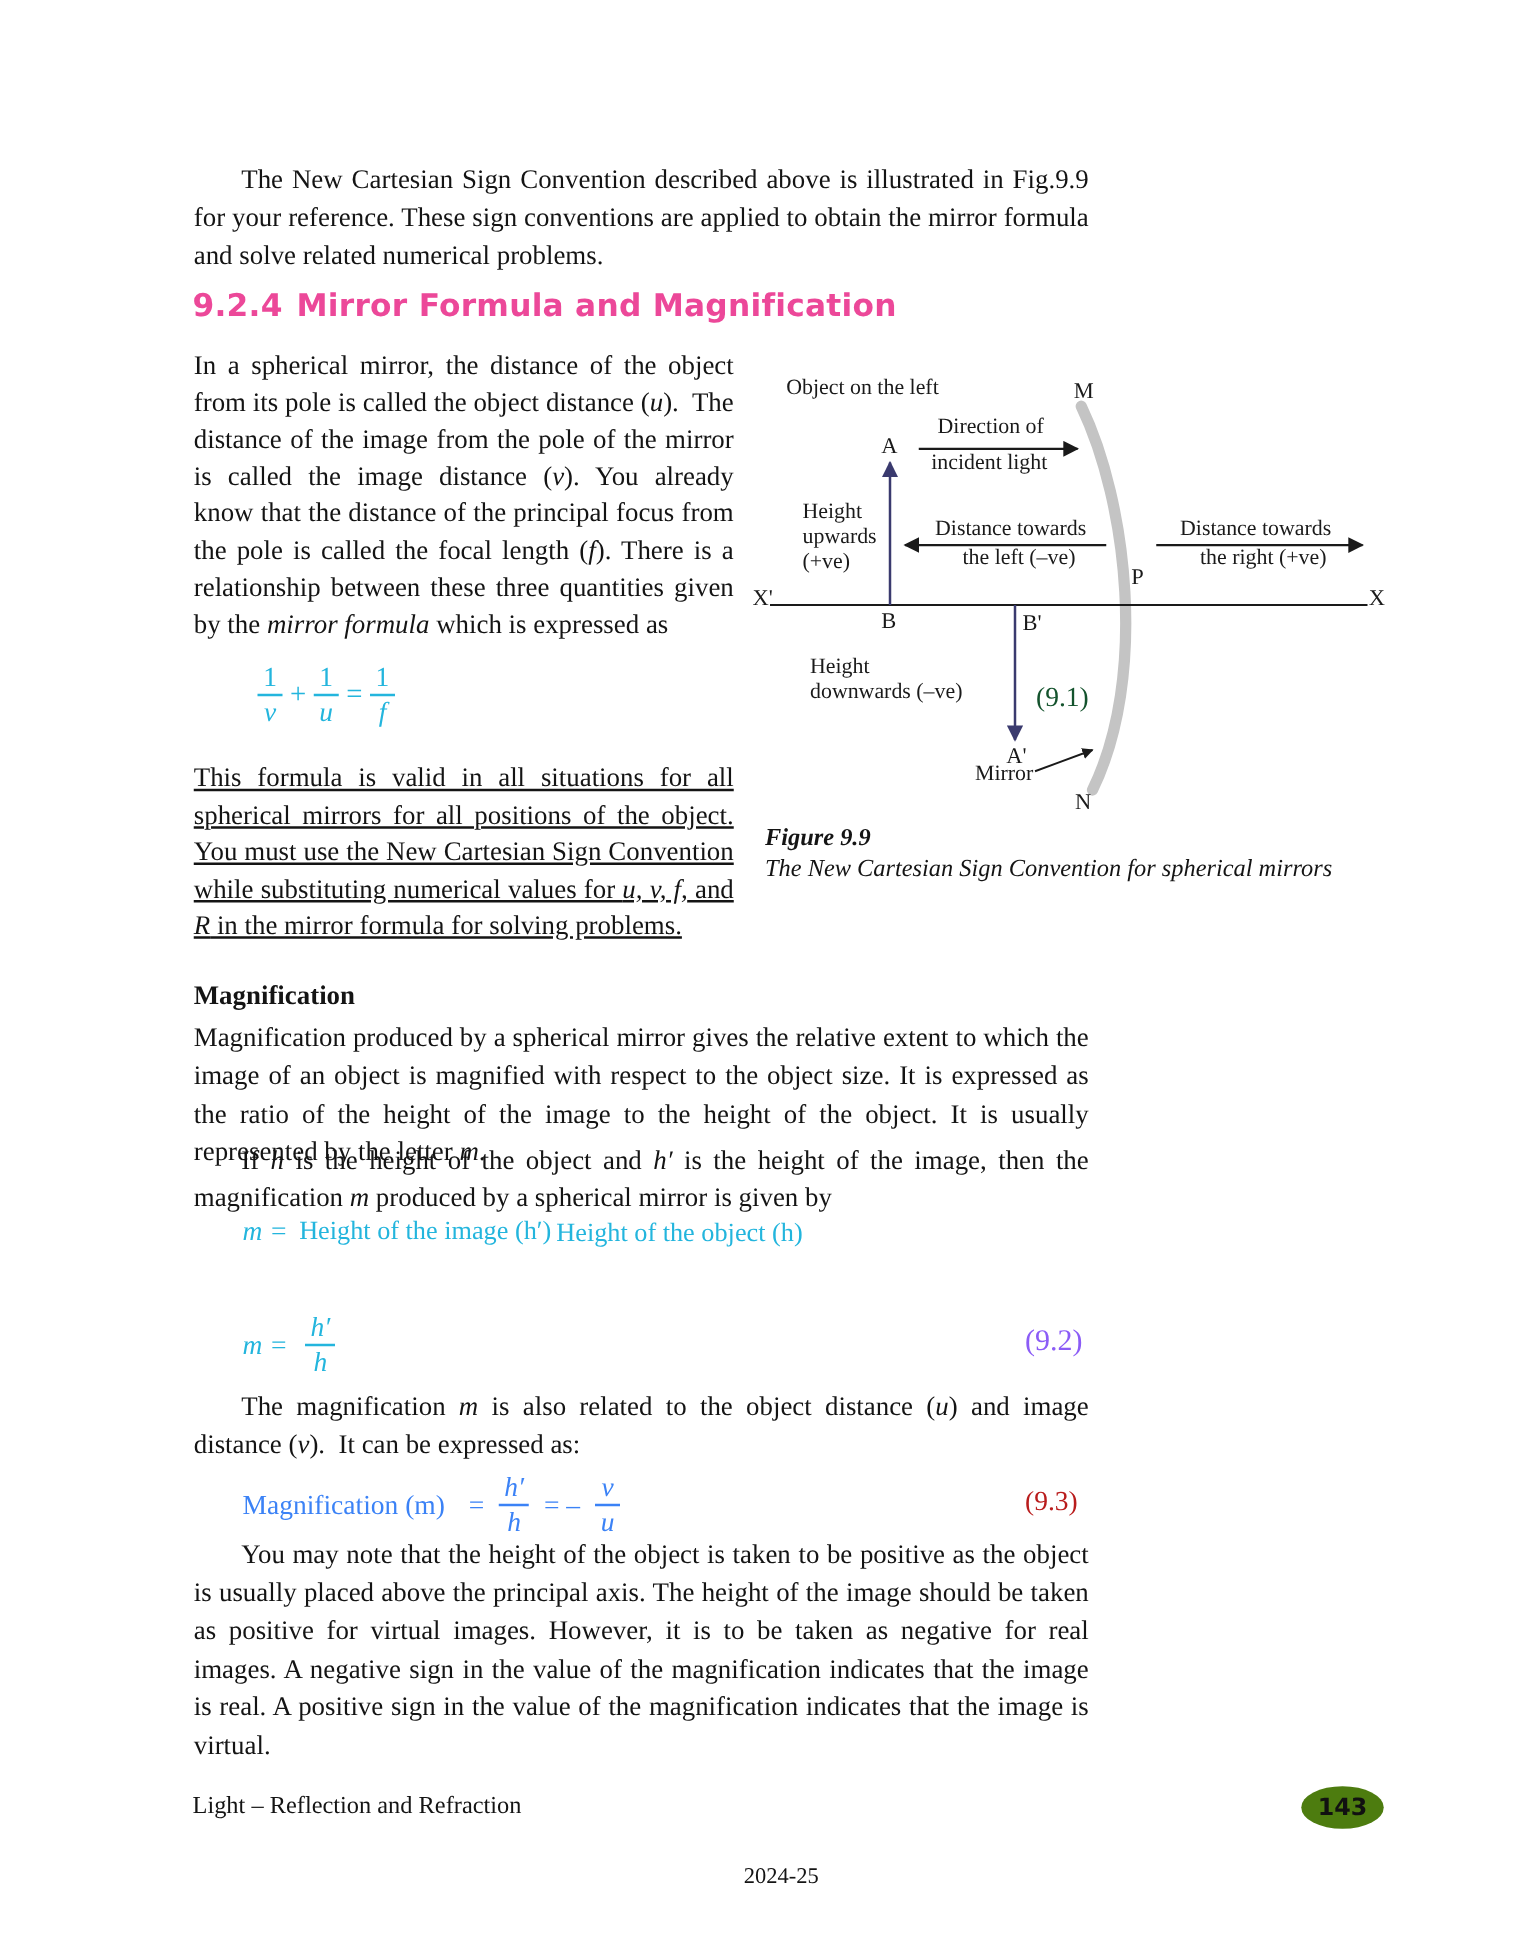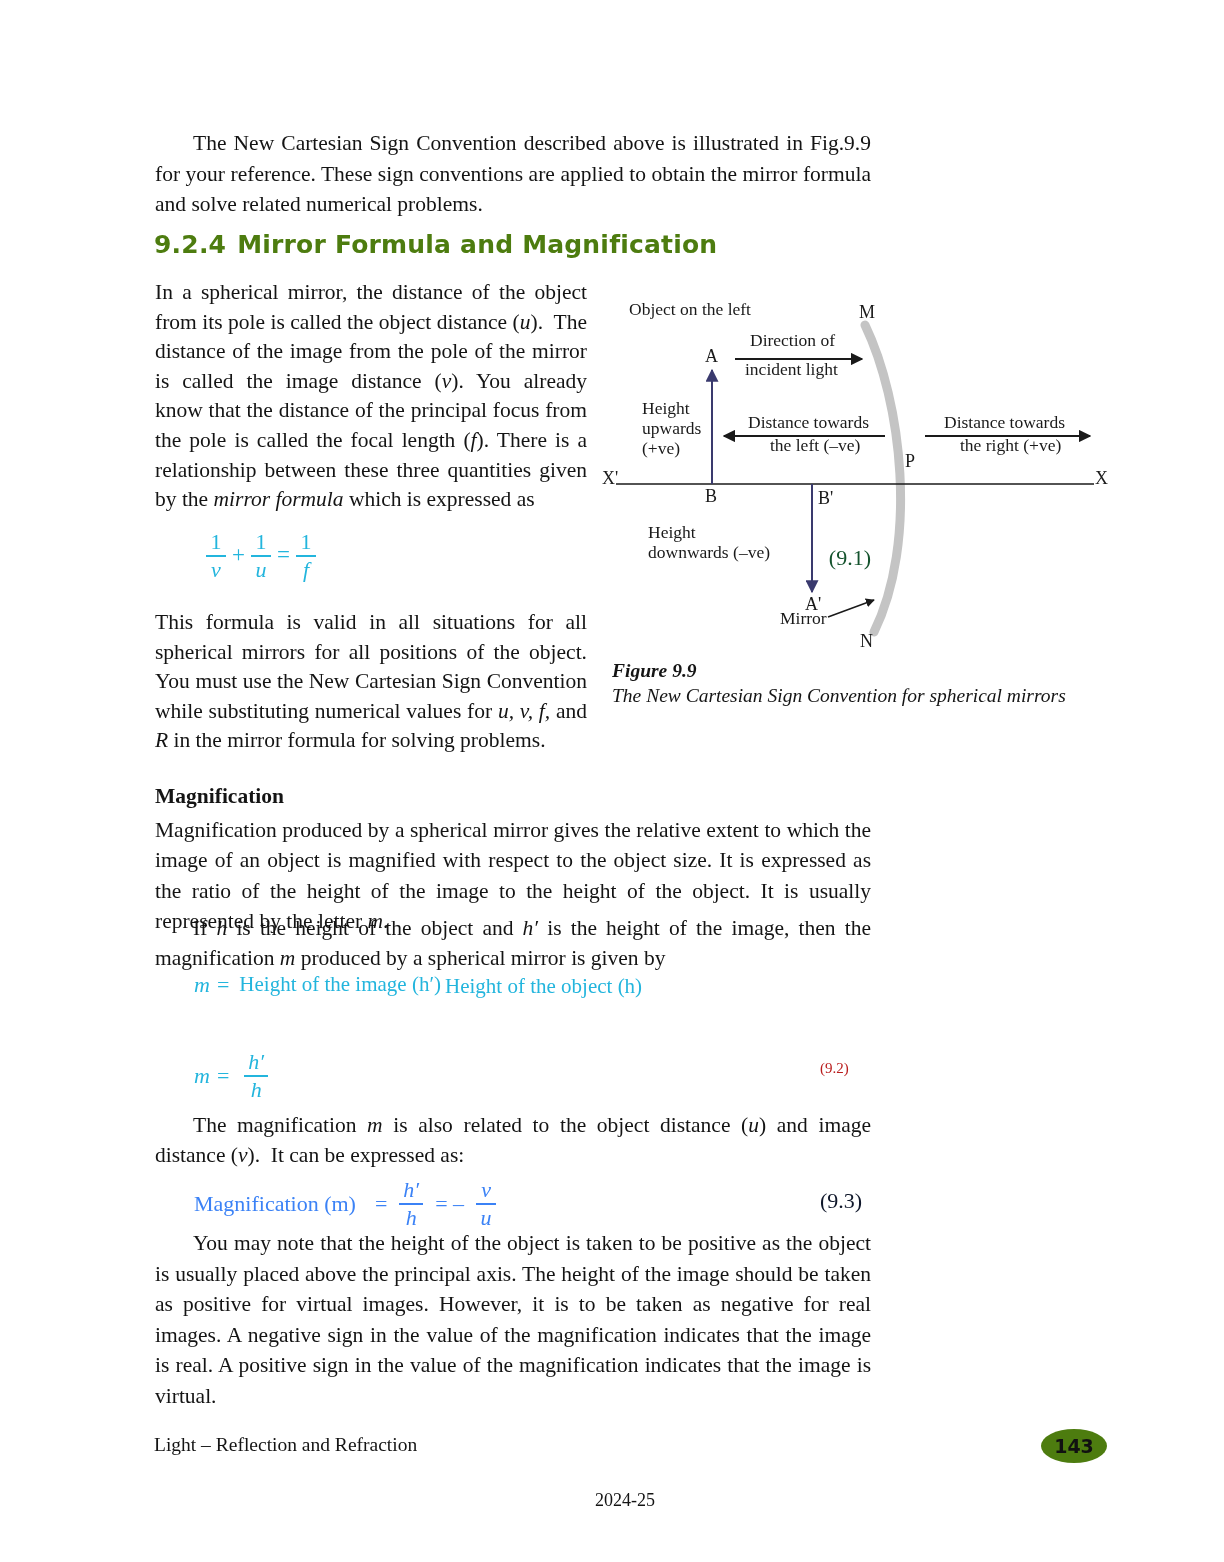--- a/index.html
+++ b/index.html
@@ -38,21 +38,21 @@
   
   #section-heading {
     position: absolute;
     left: 152px;
     top: 230px;
     width: 720px;
     font-family: "DejaVu Sans", sans-serif;
     font-size: 25px;
     font-weight: bold;
     letter-spacing: 0.2px;
-    color: #4d7c0f;
+    color: #ec4899;
   }
   #section-heading .num { margin-right: 11px; }
 
   
   #left-col-1 {
     position: absolute;
     left: 153px;
     top: 278px;
     width: 432px;
     font-size: 21.5px;
@@ -60,20 +60,21 @@
     text-align: justify;
   }
   #left-col-2 {
     position: absolute;
     left: 153px;
     top: 608px;
     width: 432px;
     font-size: 21.5px;
     line-height: 29.6px;
     text-align: justify;
+    text-decoration: underline;
   }
 
   
   #eq-91-wrap {
     position: absolute;
     left: 153px;
     top: 531px;
     width: 716px;
     height: 56px;
     color: #23b5dd;
@@ -218,22 +219,22 @@
     display: flex;
     align-items: center;
     font-size: 22px;
   }
   #eq-92 .lhs { font-style: italic; margin-right: 7px; }
   #eq-92 .eqsign { margin-right: 12px; }
   #eq-92-num {
     position: absolute;
     left: 818px;
     top: 1060px;
-    color: #b91c1c;
-    font-size: 15px;
+    color: #8b5cf6;
+    font-size: 24px;
   }
 
   
   #mag-para-3 {
     position: absolute;
     left: 153px;
     top: 1110px;
     width: 716px;
     font-size: 21.5px;
     line-height: 30.4px;
@@ -250,21 +251,21 @@
     display: flex;
     align-items: center;
     font-size: 22px;
   }
   #eq-93 .label-text { margin-right: 10px; }
   #eq-93 .eqsign { margin: 0 9px; }
   #eq-93-num {
     position: absolute;
     left: 818px;
     top: 1188px;
-    color: #0f172a;
+    color: #b91c1c;
     font-size: 22px;
   }
 
   #mag-para-4 {
     position: absolute;
     left: 153px;
     top: 1228px;
     width: 716px;
     font-size: 21.5px;
     line-height: 30.5px;

